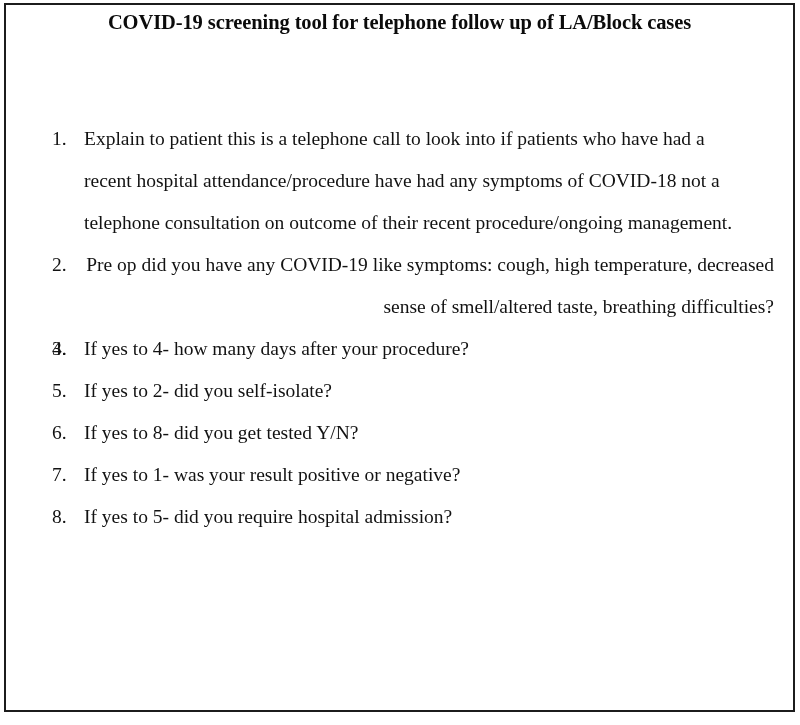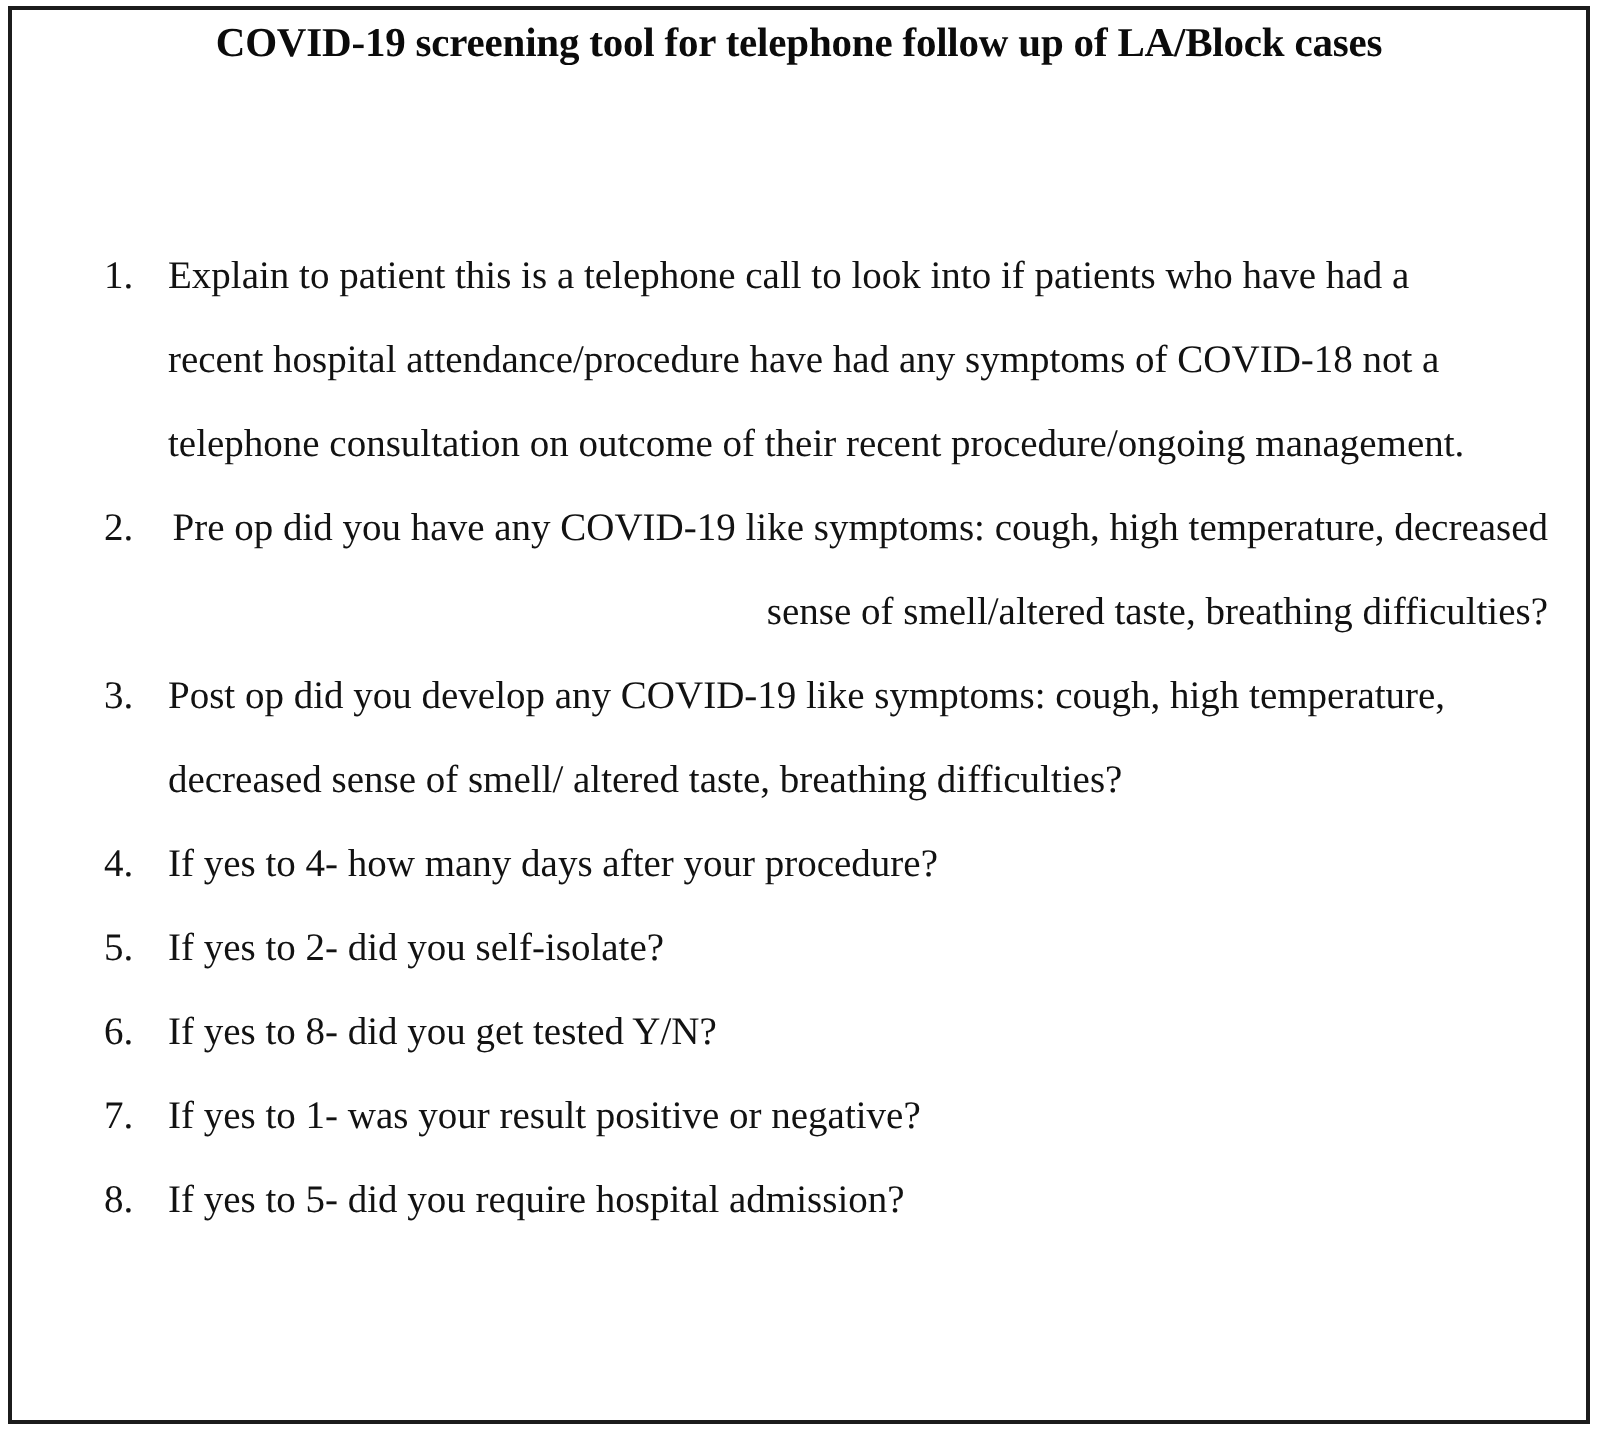--- a/index.html
+++ b/index.html
@@ -104,21 +104,20 @@
         <span class="q-text">Explain to patient this is a telephone call to look into if patients who have had a recent hospital attendance/procedure have had any symptoms of COVID-18 not a telephone consultation on outcome of their recent procedure/ongoing management.</span>
       </li>
 
       <li class="q-item w2">
         <span class="q-num">2.</span>
         <span class="q-text">Pre op did you have any COVID-19 like symptoms: cough, high temperature, decreased sense of smell/altered taste, breathing difficulties?</span>
       </li>
 
       <li class="q-item w3">
         <span class="q-num">3.</span>
-        <span class="q-text">Post op did you develop any COVID-19 like symptoms: cough, high temperature, decreased sense of smell/ altered taste, breathing difficulties?</span>
       </li>
 
       <li class="q-item">
         <span class="q-num">4.</span>
         <span class="q-text">If yes to 4- how many days after your procedure?</span>
       </li>
 
       <li class="q-item">
         <span class="q-num">5.</span>
         <span class="q-text">If yes to 2- did you self-isolate?</span>

